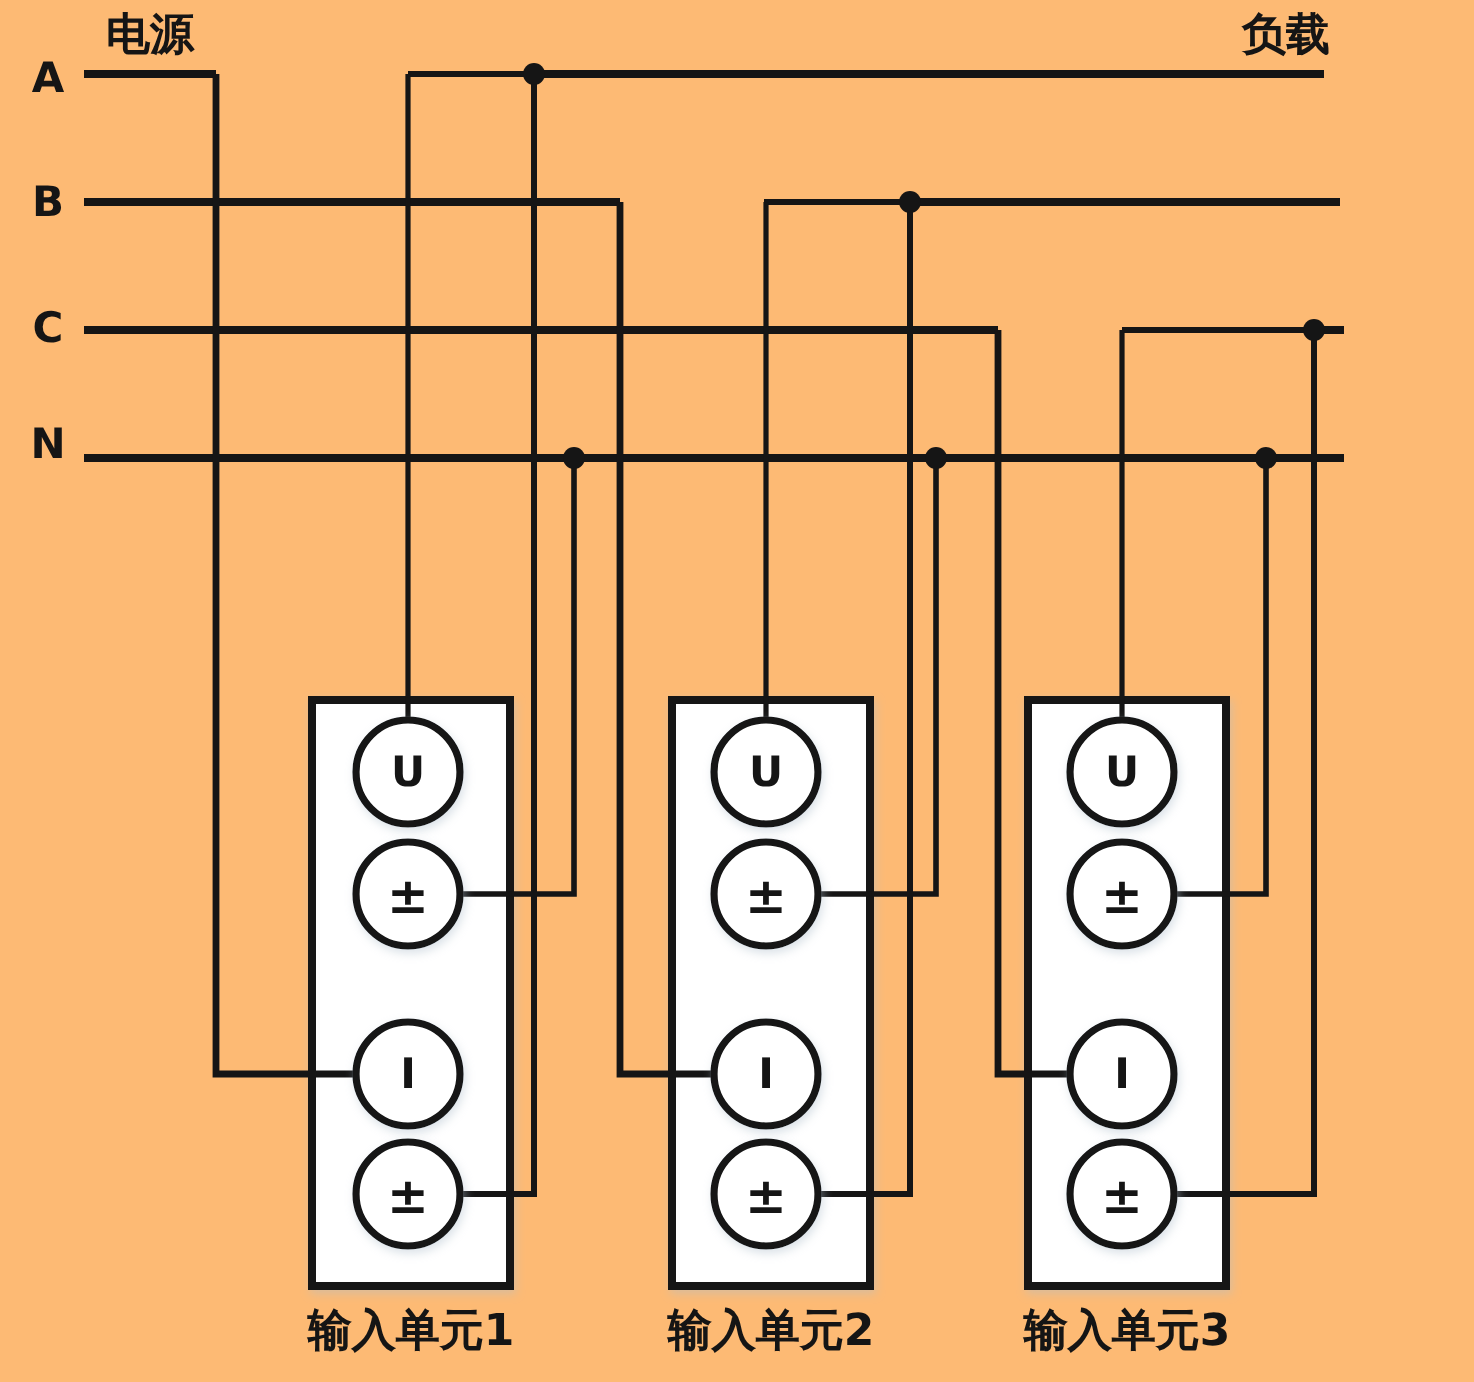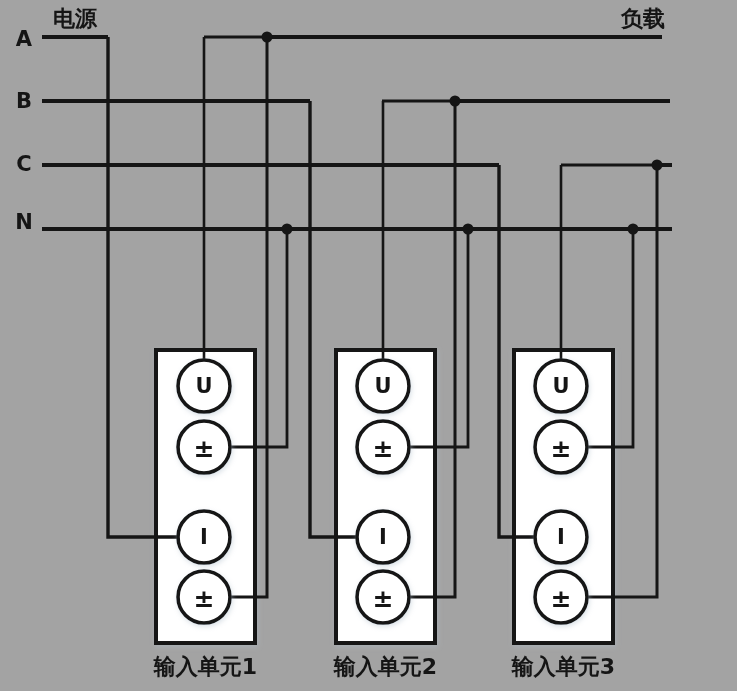--- a/index.html
+++ b/index.html
@@ -1,16 +1,16 @@
 <!DOCTYPE html>
 <html><head>
 <meta charset="utf-8">
 <style>
   html,body{margin:0;padding:0;background:#ffffff;}
-  .canvas-wrap{width:737px;height:691px;background:#a3a3a3;overflow:hidden;}
+  .canvas-wrap{width:737px;height:691px;background:#fdba74;overflow:hidden;}
   svg{display:block;}
   text{fill:#151515;font-family:"DejaVu Sans","Liberation Sans",sans-serif;}
   .wire{stroke:#151515;fill:none;stroke-linejoin:miter;stroke-linecap:butt;}
   .unit-box{fill:#ffffff;stroke:#151515;stroke-width:4;}
   .terminal{fill:#ffffff;stroke:#151515;stroke-width:3.6;}
   .dot{fill:#151515;stroke:none;}
   .hdr{font-size:22px;font-weight:bold;text-anchor:middle;dominant-baseline:central;}
   .bus-label{font-size:21px;font-weight:bold;text-anchor:middle;dominant-baseline:central;}
   .tlabel{font-size:21px;font-weight:bold;text-anchor:middle;dominant-baseline:central;}
   .tlabel.pm{font-size:25px;}

